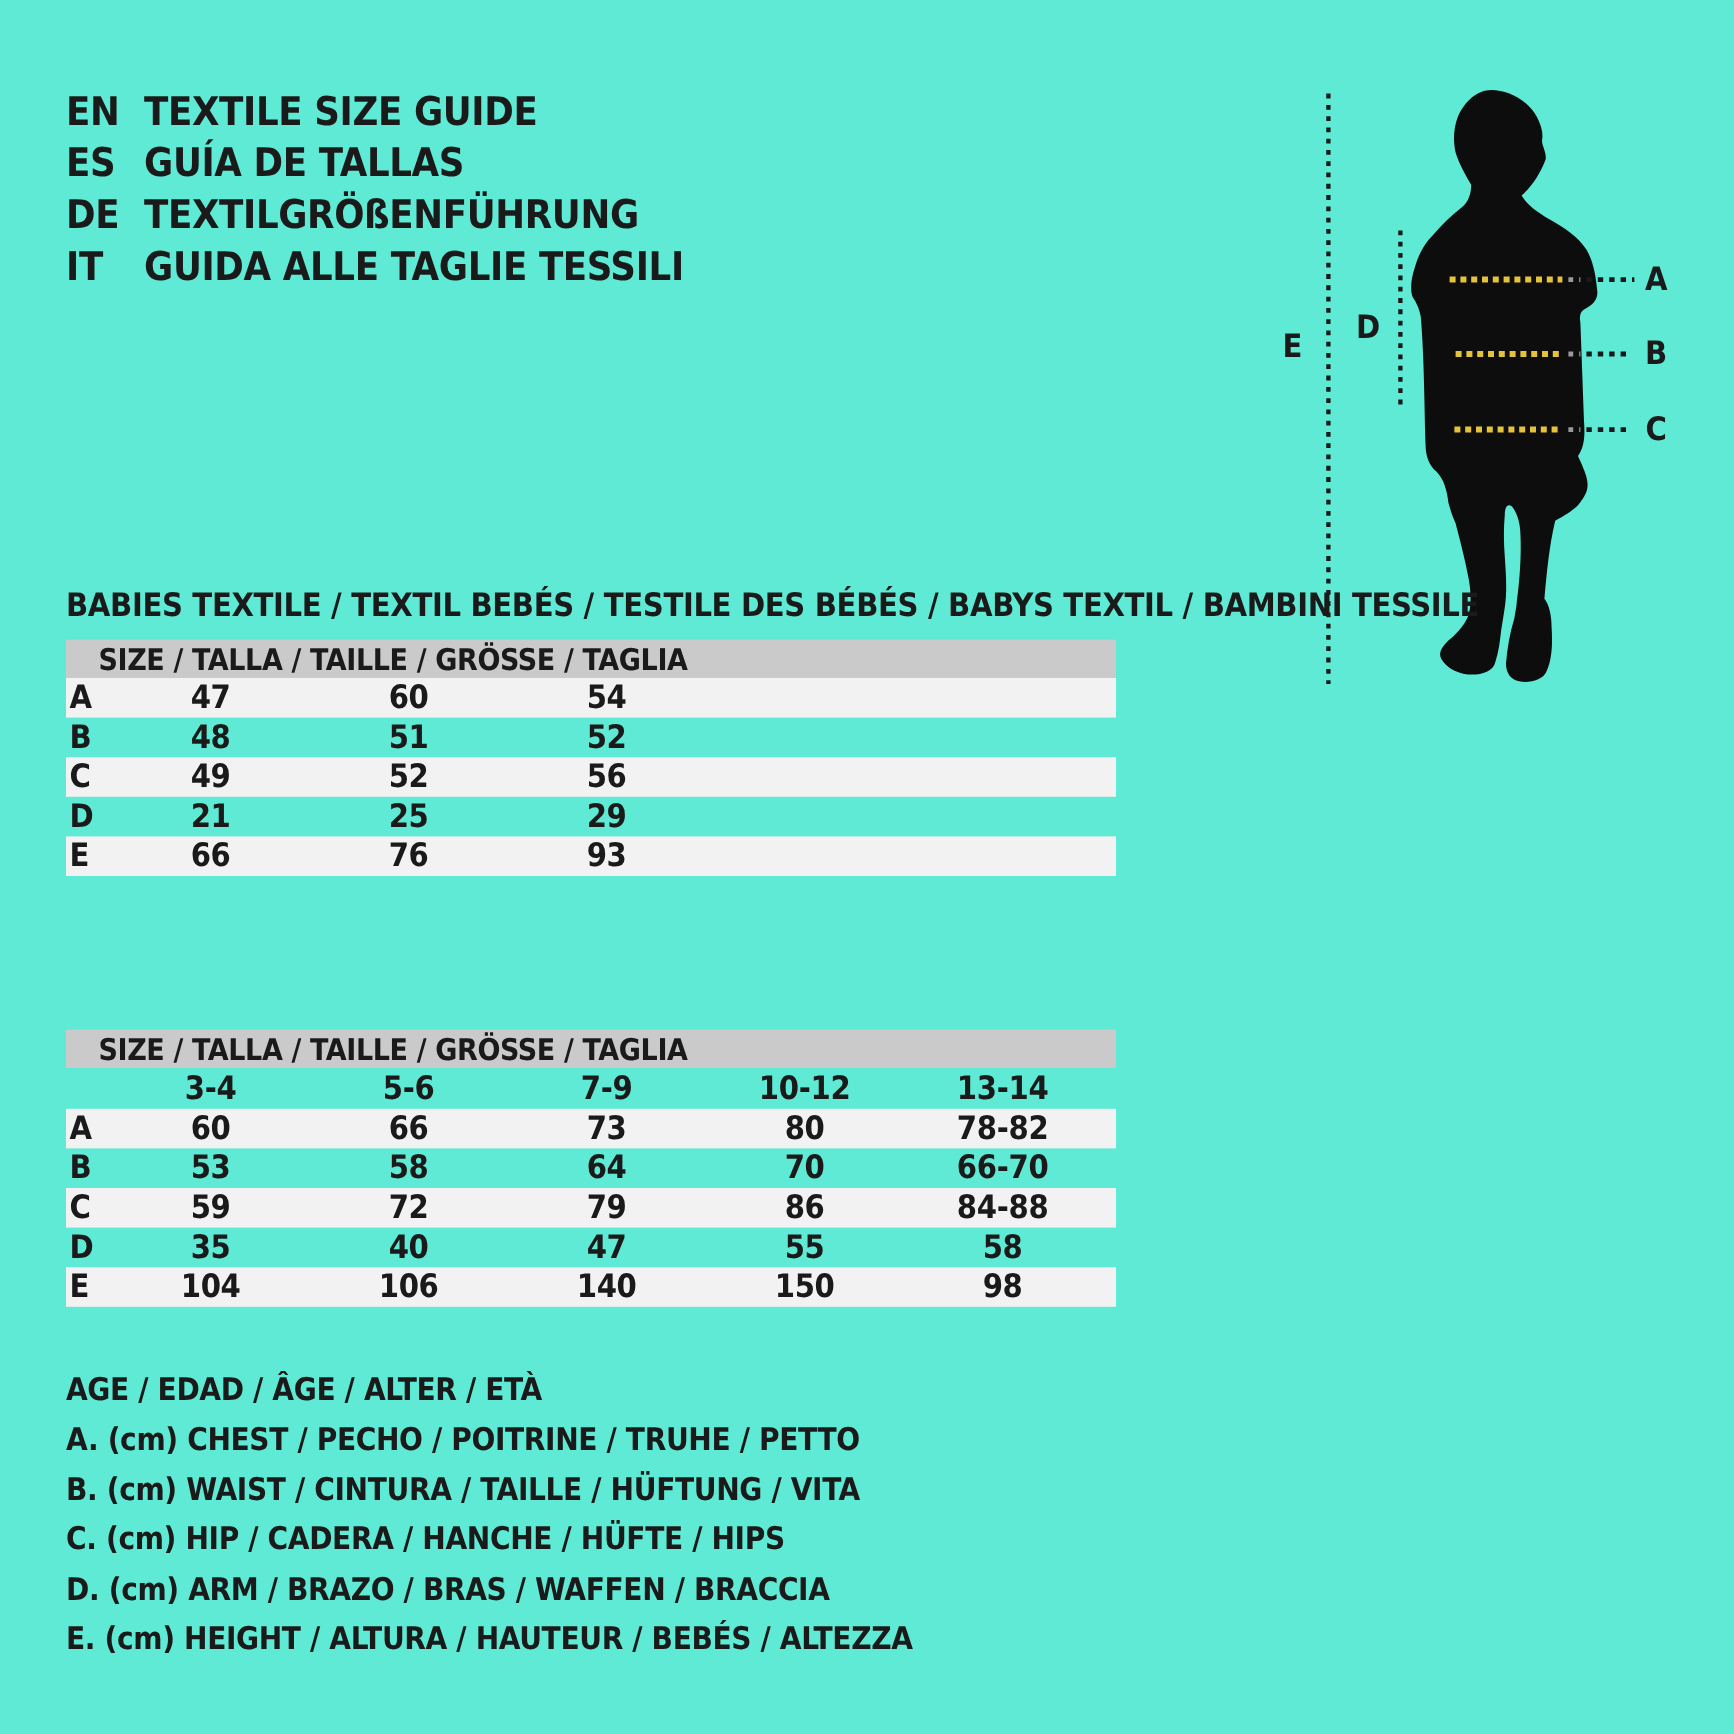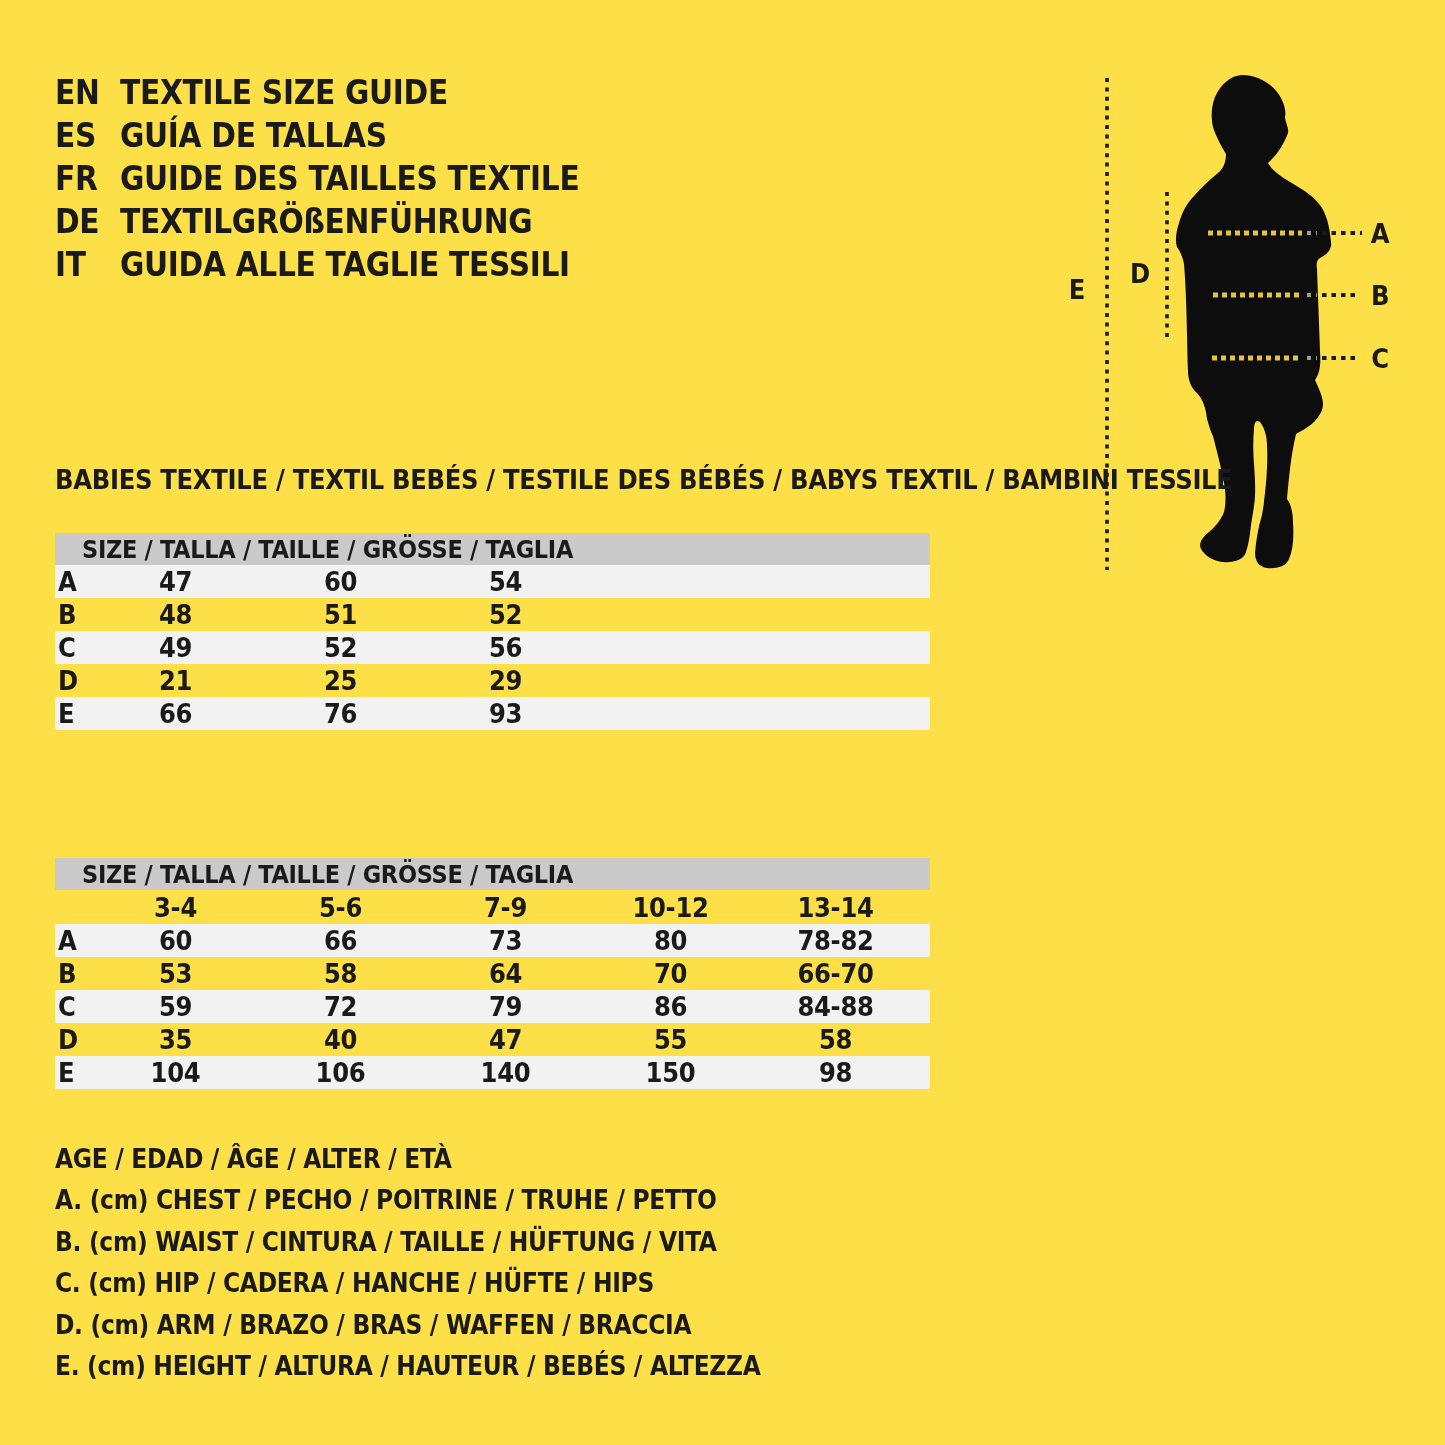--- a/index.html
+++ b/index.html
@@ -1,27 +1,27 @@
 <!DOCTYPE html>
 <html><head>
 <meta charset="utf-8">
 <style>
   html,body{margin:0;padding:0;background:#fff;}
   .canvas{
-    position:relative;width:1445px;height:1445px;background:#fde047;
+    position:relative;width:1445px;height:1445px;background:#5eead4;
     font-family:"DejaVu Sans",sans-serif;font-stretch:condensed;
     font-weight:bold;color:#1a1a1a;overflow:hidden;letter-spacing:-0.3px;
   }
   
   .lang-block{position:absolute;left:55px;top:71px;}
   .lang-row{display:flex;height:43px;align-items:center;font-size:33px;}
   .lang-code{width:65px;}
   
   .section-title{position:absolute;left:55px;font-size:27px;white-space:nowrap;}
-  #babies-title{top:464px;}
+  #babies-title{top:489px;}
   #children-title{top:807px;}
   
   .size-table{position:absolute;left:55px;width:875px;}
   #babies-table{top:533px;}
   #children-table{top:858px;}
   .size-header{height:32px;line-height:33px;background:#cacaca;padding-left:27px;font-size:25px;}
   .col-header-row{display:flex;height:34px;line-height:35px;font-size:27px;}
   .data-row{display:flex;height:33px;line-height:33px;font-size:27px;}
   .data-row.striped{background:#f2f2f2;}
   .row-label{width:38px;padding-left:3px;box-sizing:border-box;}
@@ -38,24 +38,20 @@
 <div class="canvas">
 
   <div class="lang-block" id="lang-block">
       <div class="lang-row">
         <div class="lang-code">EN</div>
         <div class="lang-title">TEXTILE SIZE GUIDE</div>
       </div>
       <div class="lang-row">
         <div class="lang-code">ES</div>
         <div class="lang-title">GUÍA DE TALLAS</div>
-      </div>
-      <div class="lang-row">
-        <div class="lang-code">FR</div>
-        <div class="lang-title">GUIDE DES TAILLES TEXTILE</div>
       </div>
       <div class="lang-row">
         <div class="lang-code">DE</div>
         <div class="lang-title">TEXTILGRÖßENFÜHRUNG</div>
       </div>
       <div class="lang-row">
         <div class="lang-code">IT</div>
         <div class="lang-title">GUIDA ALLE TAGLIE TESSILI</div>
       </div>
     </div>

